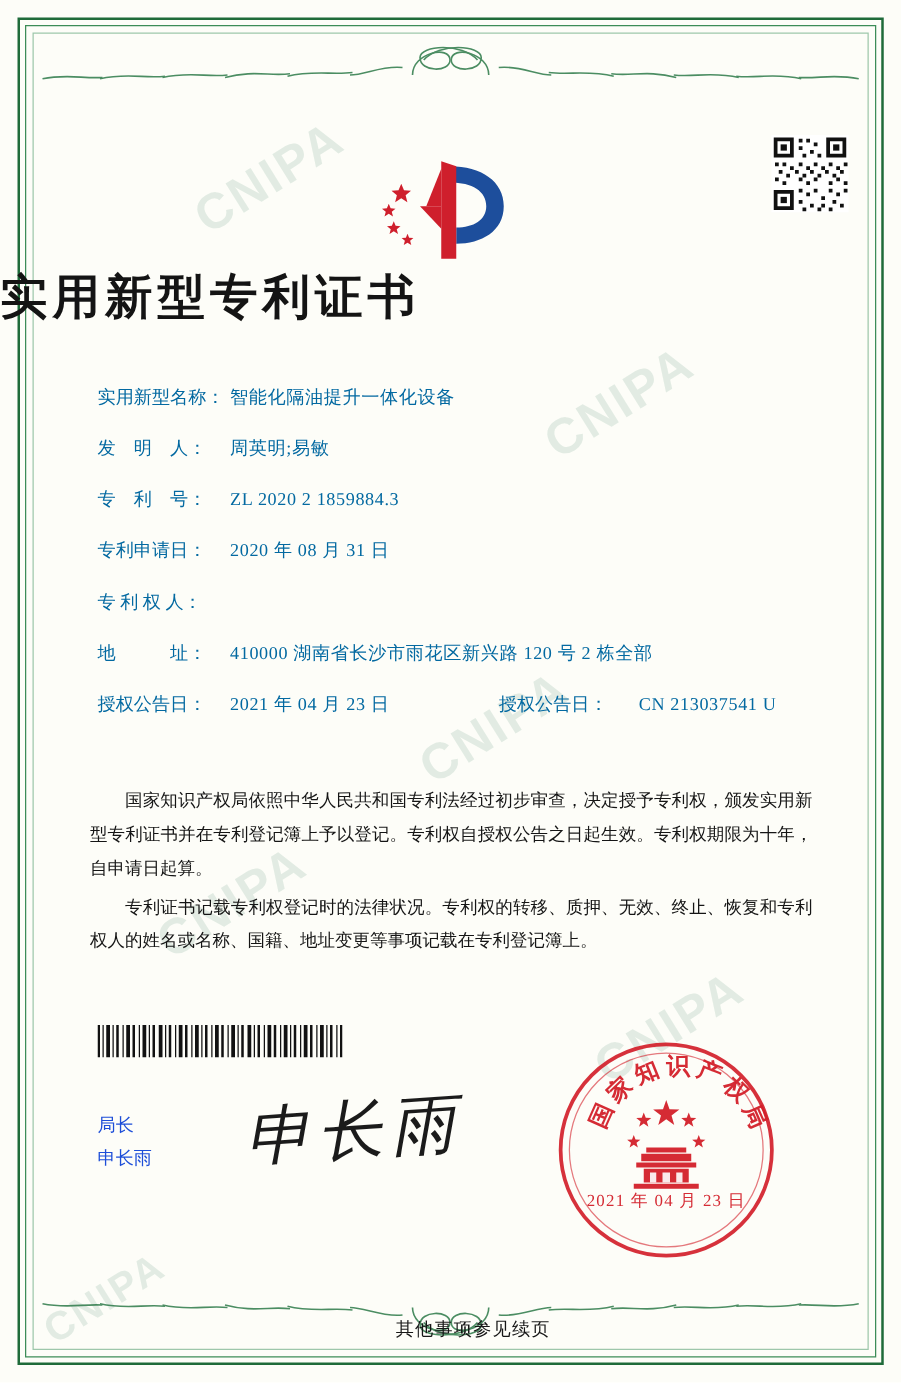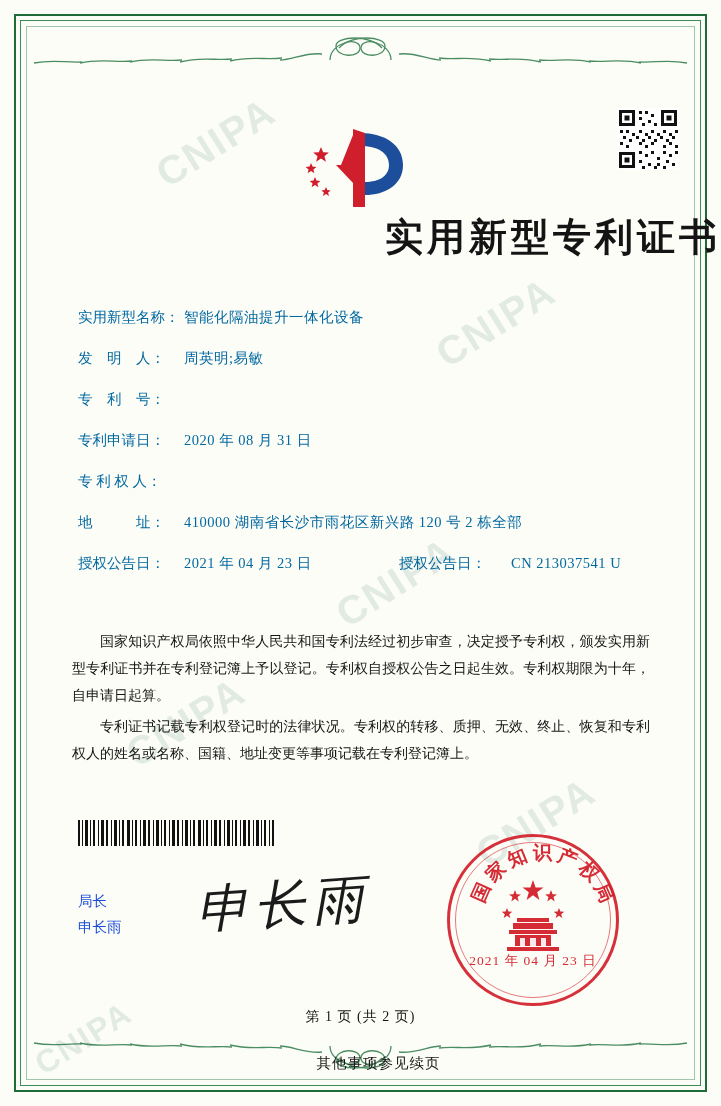--- a/index.html
+++ b/index.html
@@ -103,21 +103,21 @@
     position: absolute;
     left: 0; right: 0;
     top: 125px;
     height: 85px;
     text-align: center;
   }
   .title {
     position: absolute;
     left: 0; right: 0;
     top: 212px;
-    text-align: right;
+    text-align: left;
     font-size: 38px;
     font-weight: bold;
     letter-spacing: 4px;
     color: #141414;
     font-family: "Liberation Serif", serif;
   }
 
   .fields {
     position: absolute;
     left: 78px;
@@ -431,20 +431,21 @@
     <div class="field-row">
       <div class="field-label">实用新型名称：</div>
       <div class="field-value">智能化隔油提升一体化设备</div>
     </div>
     <div class="field-row">
       <div class="field-label">发　明　人：</div>
       <div class="field-value">周英明;易敏</div>
     </div>
     <div class="field-row">
       <div class="field-label">专　利　号：</div>
+      <div class="field-value">ZL 2020 2 1859884.3</div>
     </div>
     <div class="field-row">
       <div class="field-label">专利申请日：</div>
       <div class="field-value">2020 年 08 月 31 日</div>
     </div>
     <div class="field-row">
       <div class="field-label">专 利 权 人：</div>
     </div>
     <div class="field-row">
       <div class="field-label">地　　　址：</div>
@@ -554,16 +555,15 @@
         <g fill="#ffffff" opacity="0.9">
           <rect x="27" y="60" width="5" height="8"></rect>
           <rect x="37" y="60" width="6" height="8"></rect>
           <rect x="48" y="60" width="5" height="8"></rect>
         </g>
       </svg>
     </div>
     <div class="seal-date">2021 年 04 月 23 日</div>
   </div>
 
-  <div class="page-no">第 1 页 (共 2 页)</div>
   <div class="footer-note">其他事项参见续页</div>
 
 </div>
 
 </body></html>

